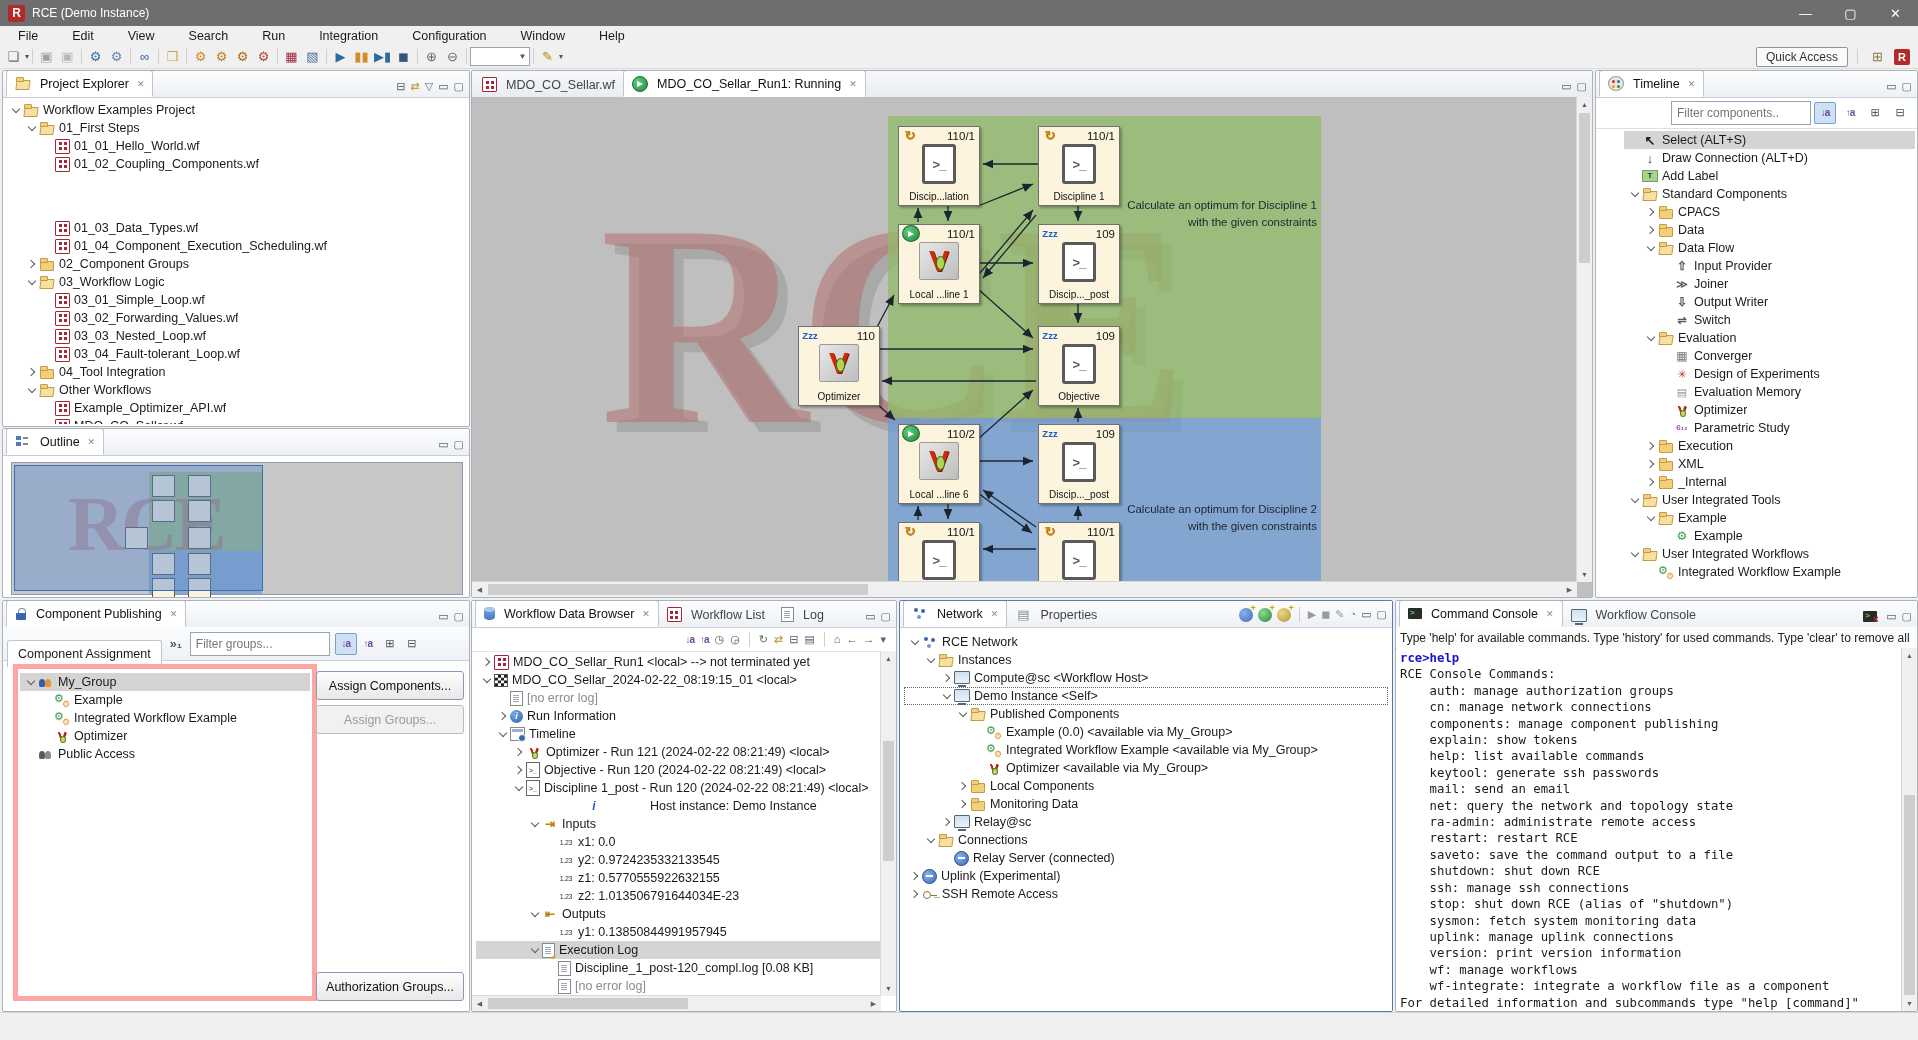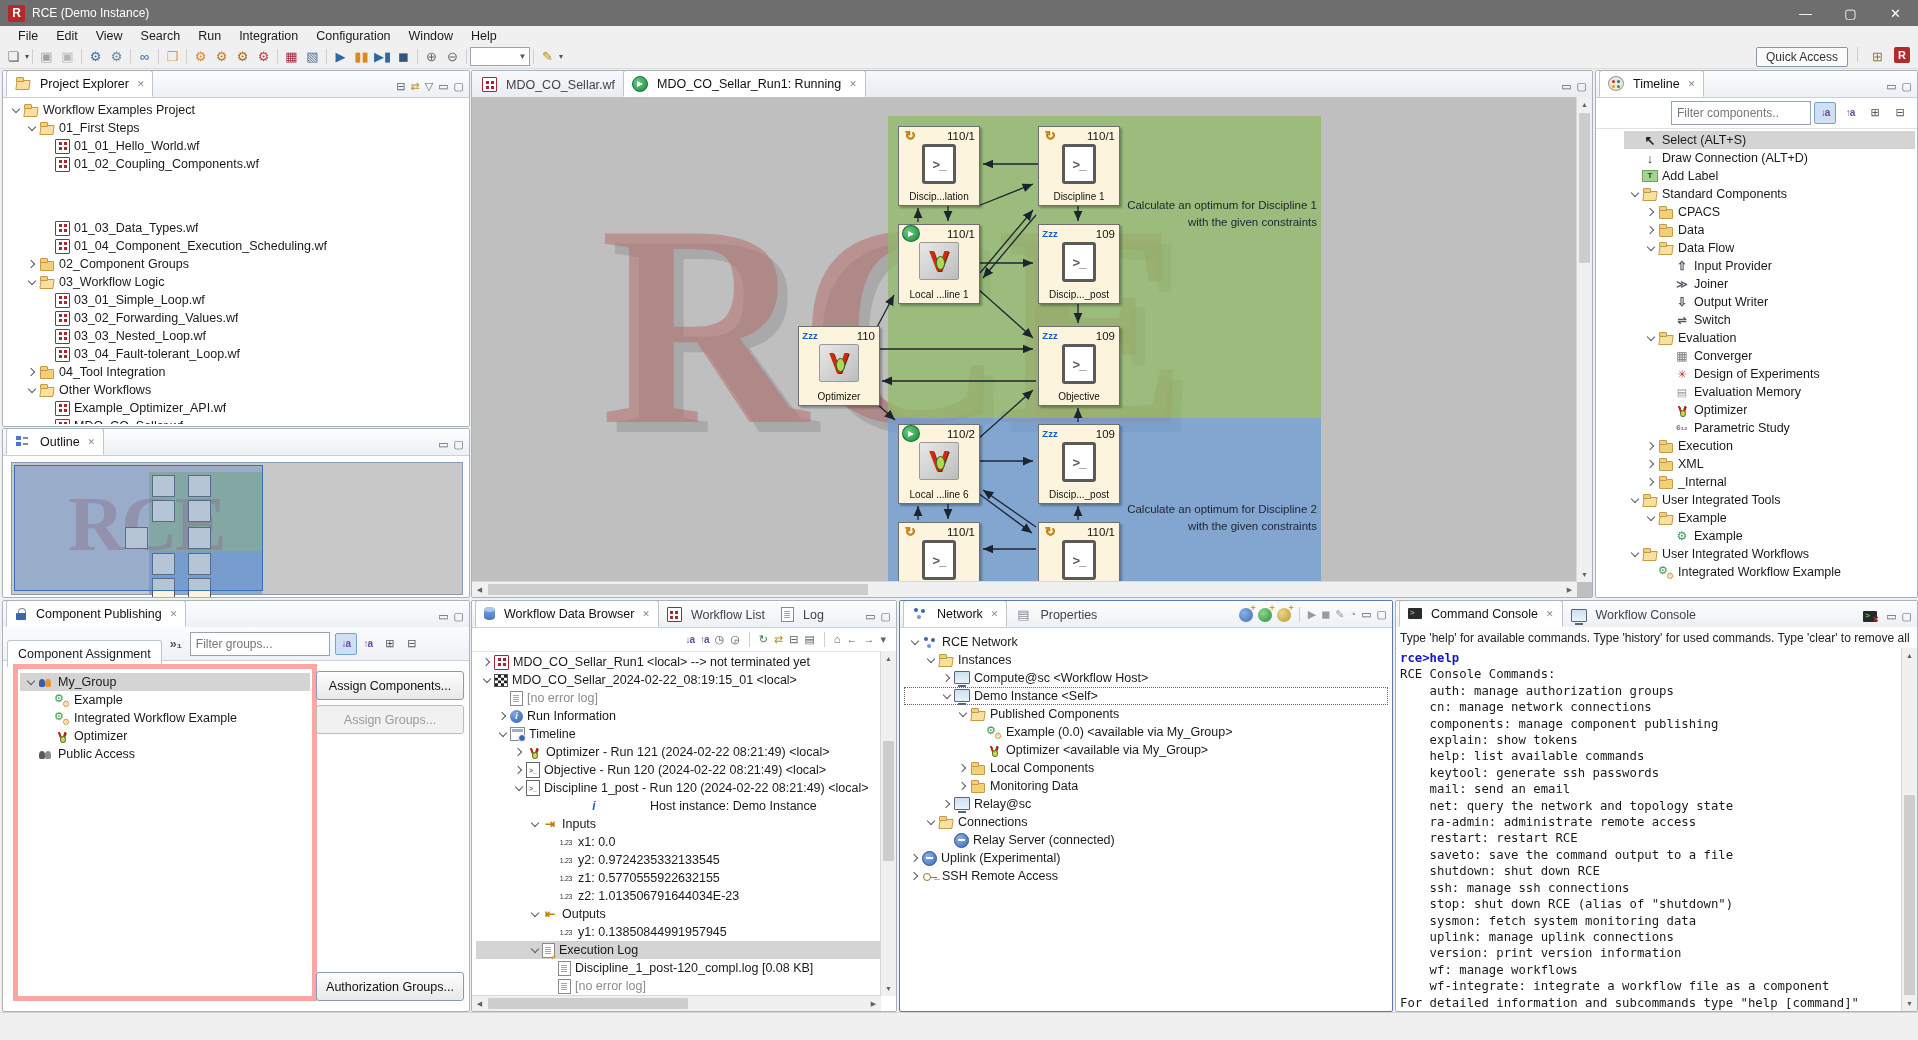--- a/index.html
+++ b/index.html
@@ -8,34 +8,34 @@
        -webkit-font-smoothing:antialiased}
   
   .titlebar{position:absolute;left:0;top:0;right:0;height:26px;background:#6e6e6e;color:#fff;
             display:flex;align-items:center;z-index:40}
   .app-icon{width:17px;height:17px;background:#b22a2a;border-radius:2px;color:#fff;font-weight:bold;
             font-size:12px;display:flex;align-items:center;justify-content:center;margin:0 7px 0 8px}
   .title-text{font-size:12px}
   .win-controls{margin-left:auto;display:flex;height:100%}
   .win-btn{width:45px;height:100%;display:flex;align-items:center;justify-content:center;font-size:13px;color:#fff}
   .menubar{position:absolute;left:0;top:26px;right:0;height:19px;display:flex;align-items:center;
-           padding-left:9px;gap:0;background:#f0f0f0;z-index:40}
+           padding-left:9px;gap:16px;background:#f0f0f0;z-index:40}
   .menu-item{padding:0 9px;height:100%;display:flex;align-items:center}
   .toolbar{position:absolute;left:0;top:45px;right:0;height:23px;background:#f0f0f0;display:flex;
            align-items:center;padding-left:3px;border-bottom:1px solid #dcdcdc;z-index:40}
   .g::before{content:attr(data-glyph)}
   .tbtn{height:20px;min-width:21px;display:flex;align-items:center;justify-content:center;
         font-size:13px;line-height:1}
   .tsep{width:1px;height:15px;background:#cfcfcf;margin:0 3px;flex:none}
   .caret{font-size:8px;color:#555;margin-left:1px}
   .zoom-combo{width:58px;height:17px;border:1px solid #9aa4b0;background:#fff;display:flex;align-items:center}
   .zoom-combo .cv{flex:1;font-size:11px;padding-left:3px}
   .zoom-combo .dd{width:13px;font-size:8px;color:#555;text-align:center}
   .qa-box{border:1px solid #8a96a5;border-radius:2px;background:#fbfbfb;padding:2px 9px;font-size:12px;color:#333}
-  .tb-right{margin-left:auto;display:flex;align-items:flex-start;gap:6px;padding-right:8px}
+  .tb-right{margin-left:auto;display:flex;align-items:center;gap:6px;padding-right:8px}
   .persp-rce{width:16px;height:16px;background:#b22a2a;border-radius:2px;color:#fff;font-weight:bold;font-size:11px;
              display:flex;align-items:center;justify-content:center}
   
   .panel{position:absolute;background:#fff;border:1px solid #a9b2bd;border-radius:2px;overflow:hidden}
   .tabbar{height:26px;background:linear-gradient(#fdfdfe,#edf0f4);border-bottom:1px solid #c8cfd8;
           display:flex;align-items:flex-end;padding-left:3px;position:relative}
   .vtab{height:25px;display:flex;align-items:center;gap:5px;padding:0 8px;color:#444;white-space:nowrap}
   .vtab.active{background:#fff;border:1px solid #bcc5d2;border-bottom:1px solid #fff;
                border-radius:3px 3px 0 0;color:#111}
   .tab-close{font-size:9px;color:#888;margin-left:3px}
@@ -991,20 +991,25 @@
         <span class="icon ic-folder-open"></span>
         <span class="tlbl">Published Components</span>
       </div>
       <div class="trow" style="padding-left: 68px;">
         <span class="tarrow none"></span>
         <span class="icon ic-gears"></span>
         <span class="tlbl">Example (0.0) &lt;available via My_Group&gt;</span>
       </div>
       <div class="trow" style="padding-left: 68px;">
         <span class="tarrow none"></span>
+        <span class="icon ic-gears"></span>
+        <span class="tlbl">Integrated Workflow Example &lt;available via My_Group&gt;</span>
+      </div>
+      <div class="trow" style="padding-left: 68px;">
+        <span class="tarrow none"></span>
         <span class="icon ic-optimizer"></span>
         <span class="tlbl">Optimizer &lt;available via My_Group&gt;</span>
       </div>
       <div class="trow" style="padding-left: 52px;">
         <span class="tarrow closed"></span>
         <span class="icon ic-folder"></span>
         <span class="tlbl">Local Components</span>
       </div>
       <div class="trow" style="padding-left: 52px;">
         <span class="tarrow closed"></span>

